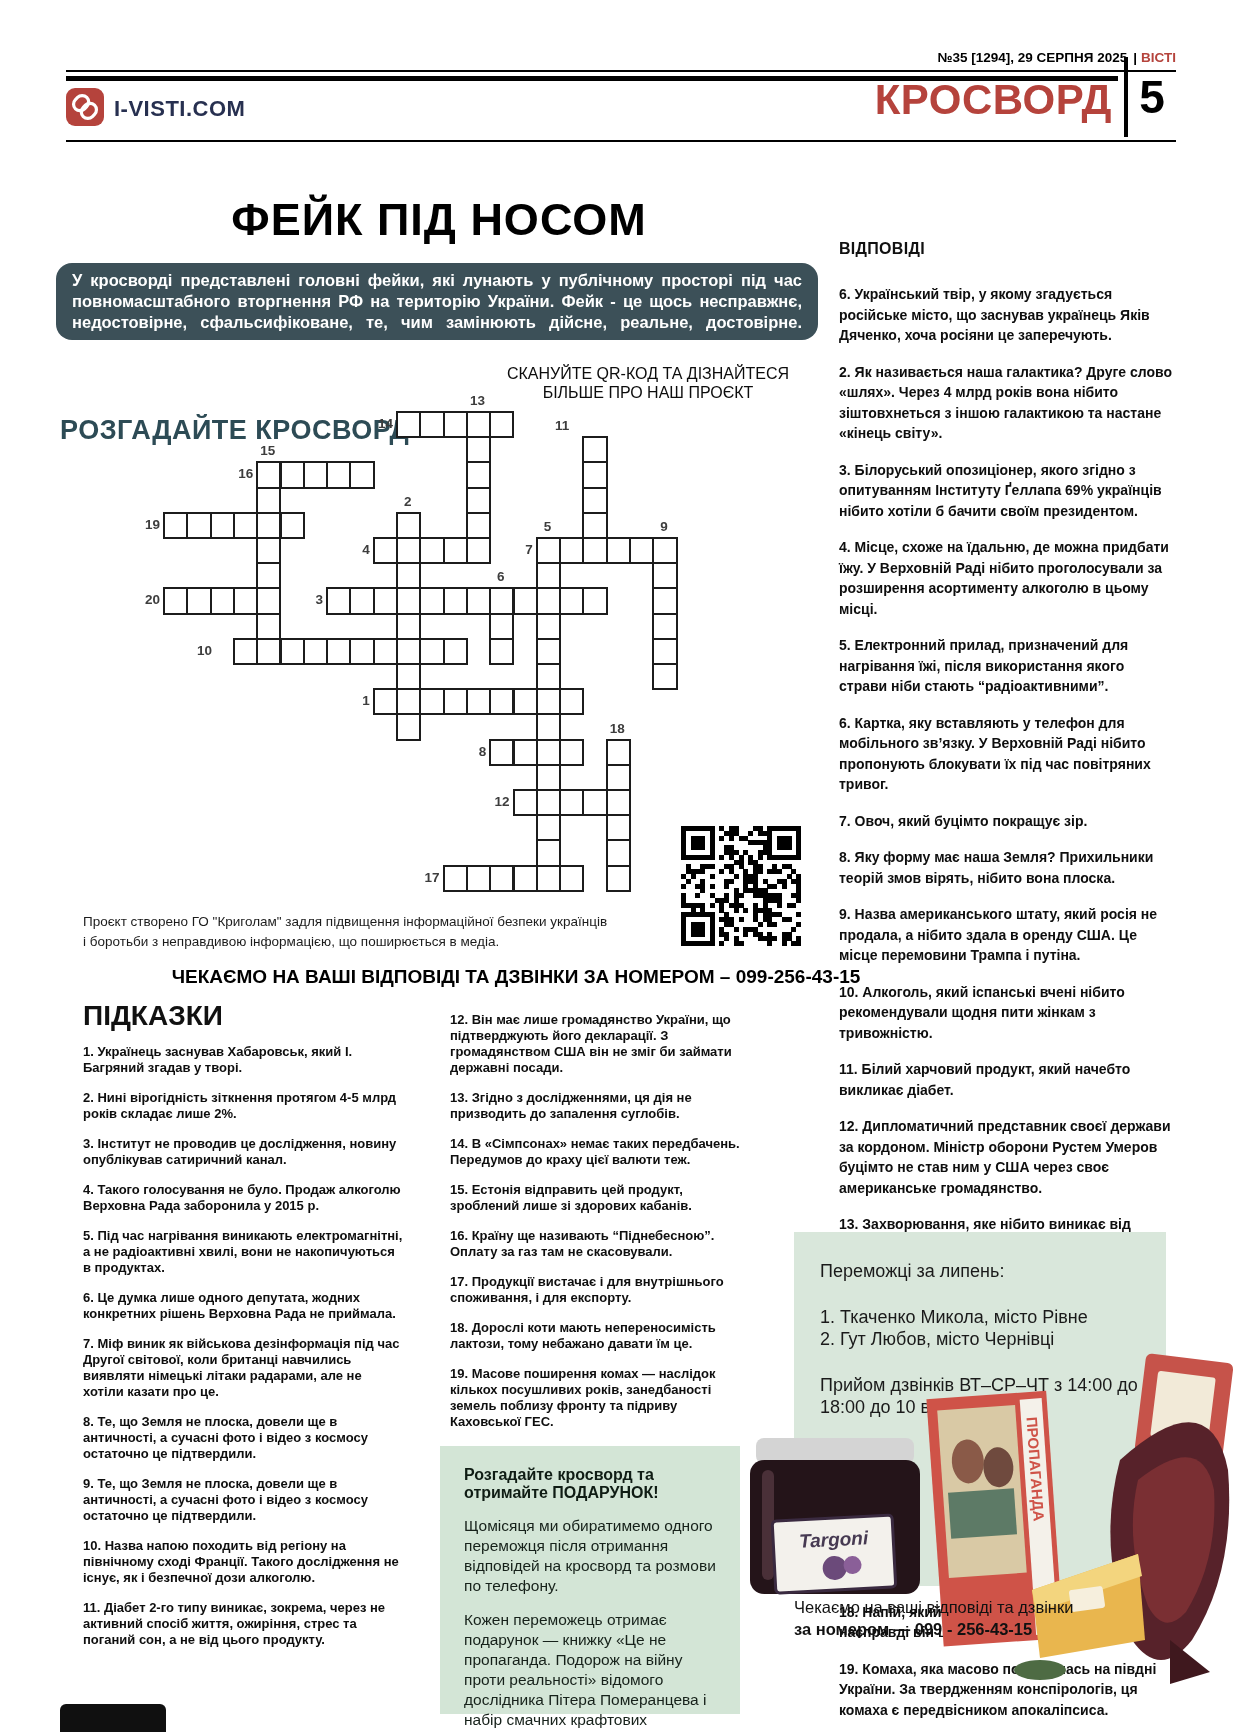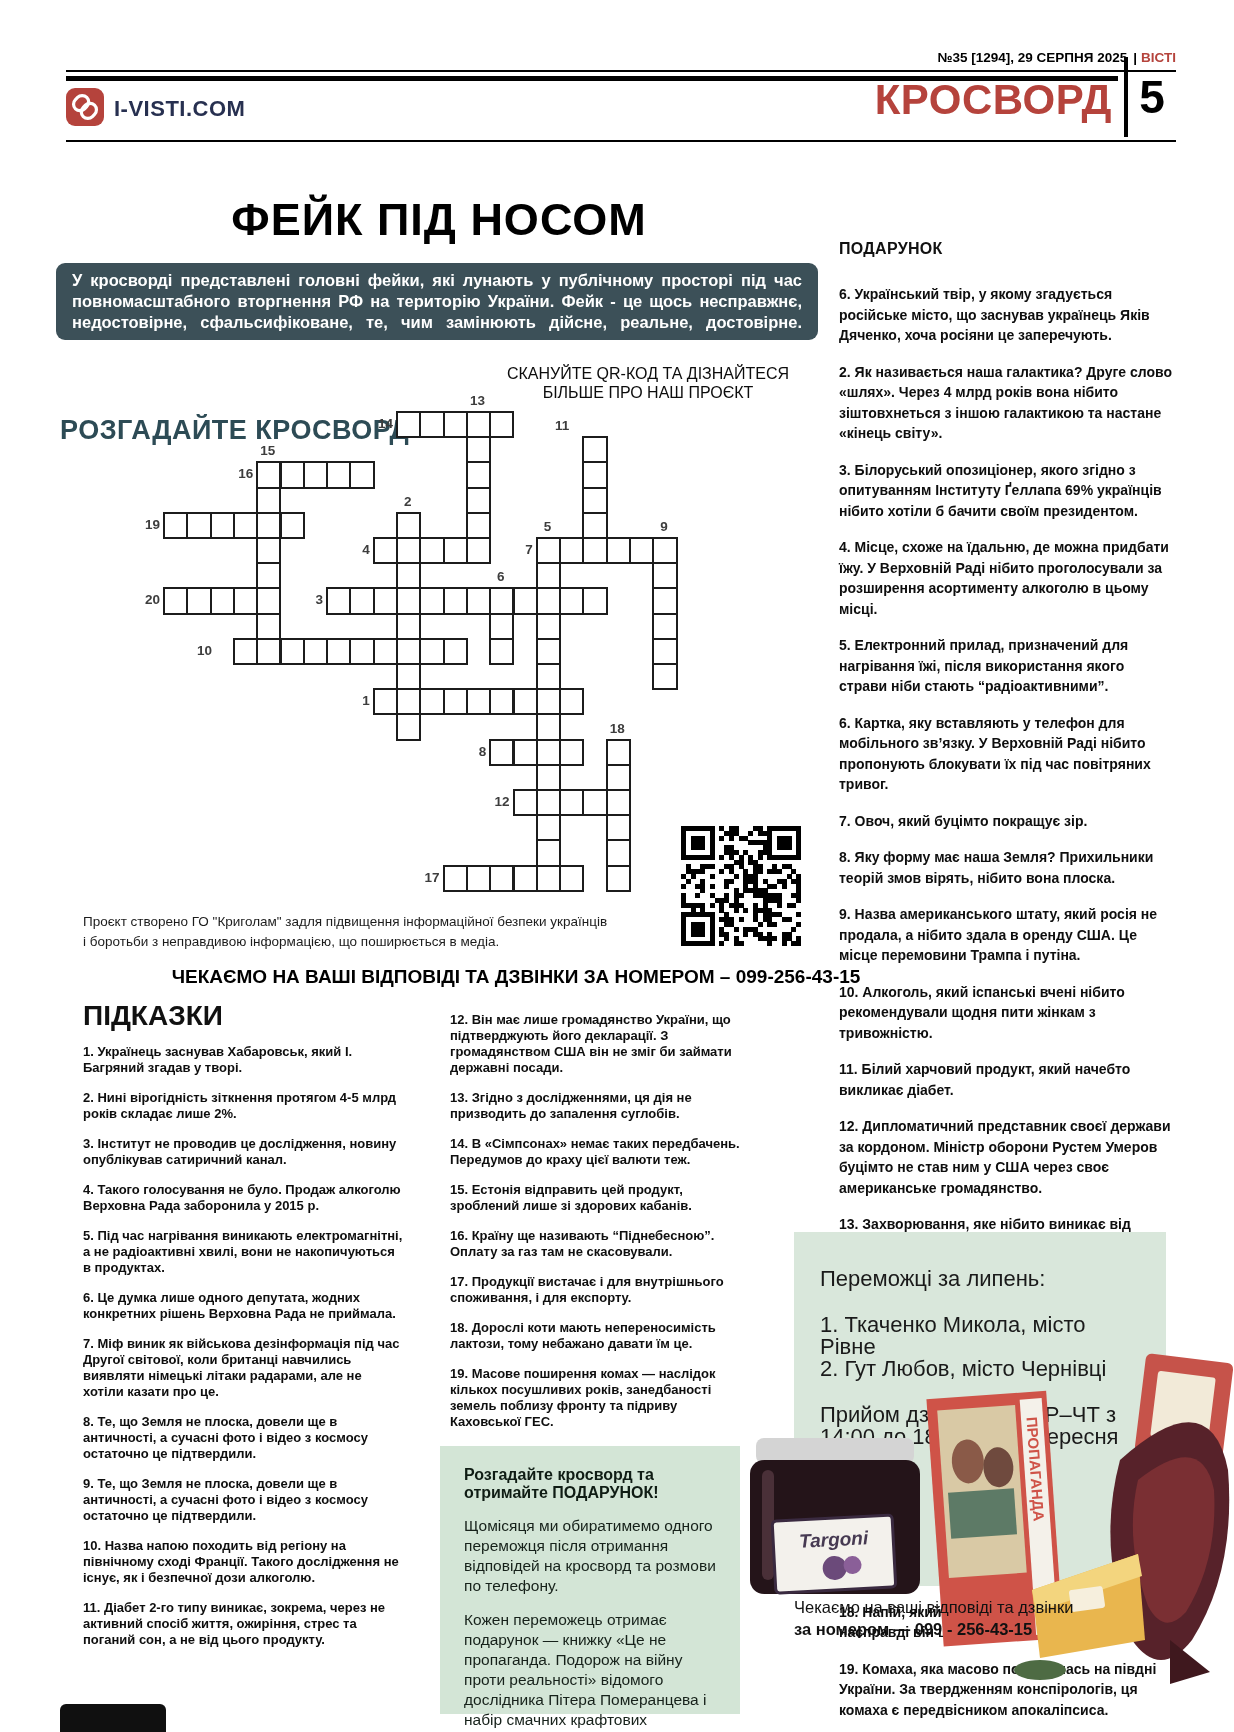--- a/index.html
+++ b/index.html
@@ -13,21 +13,21 @@
   #rule-top{left:66px;top:70px;width:1110px;height:2px;background:#000;}
   #rule-thick{left:66px;top:76px;width:1052px;height:5px;background:#000;}
   #rule-bottom{left:66px;top:140px;width:1110px;height:2px;background:#000;}
   #logo-box{left:66px;top:88px;width:38px;height:38px;border-radius:9px;background:#b5433c;}
   #site-name{left:114px;top:96px;font-size:22px;font-weight:bold;color:#273050;letter-spacing:.5px;}
   #section-title{left:700px;top:76px;width:412px;text-align:right;font-size:42px;font-weight:bold;color:#b5433c;letter-spacing:.5px;}
   #header-vbar{left:1124px;top:57px;width:4px;height:80px;background:#000;}
   #page-number{left:1128px;top:70px;width:48px;text-align:center;font-size:46px;font-weight:bold;color:#000;}
   
   #page-title{left:60px;top:194px;width:758px;text-align:center;font-size:45px;font-weight:bold;letter-spacing:1px;color:#000;}
-  #intro-box{left:56px;top:263px;width:762px;box-sizing:border-box;background:#3c5058;border-radius:9px;
+  #intro-box{left:56px;top:263px;width:762px;box-sizing:border-box;background:#3c5058;border-radius:16px;
              padding:7px 16px;color:#fff;font-size:16.5px;font-weight:bold;line-height:21px;
              text-align:justify;text-align-last:justify;}
   #solve-heading{left:60px;top:370px;font-size:27px;font-weight:bold;color:#2d4b55;letter-spacing:.5px;margin-top:45px;}
   #scan-text{right:416px;top:364px;width:340px;text-align:center;font-size:16px;font-weight:normal;line-height:19px;color:#0c0c0c;}
   
   #crossword{left:163px;top:411px;width:530px;height:490px;}
   .cw-cell{position:absolute;box-sizing:border-box;width:25.3px;height:27.2px;
            background:#fff;border:2px solid #1c1c1c;}
   .cw-num{position:absolute;font-size:13.5px;font-weight:bold;color:#3d3d3d;}
   
@@ -39,21 +39,21 @@
   .hint-col{font-size:13px;font-weight:bold;line-height:16px;color:#0e0e0e;}
   #hints-col1{left:83px;top:1044px;width:322px;}
   #hints-col2{left:450px;top:1012px;width:292px;}
   .hint-col .item{margin-bottom:14px;}
   
   #questions-col{left:839px;top:240px;width:337px;}
   #questions-heading{font-size:16px;font-weight:bold;margin-bottom:26px;letter-spacing:.3px;}
   .q-item{font-size:14px;font-weight:bold;line-height:20.5px;margin-bottom:16px;color:#0e0e0e;}
   
   #winners-box{left:794px;top:1232px;width:372px;height:354px;box-sizing:border-box;background:#d9e7db;
-               padding:36px 26px;font-size:22px;line-height:22px;color:#1a1a1a;}
+               padding:28px 26px;font-size:18px;line-height:22px;color:#1a1a1a;}
   #winners-title{margin-bottom:24px;}
   #winners-schedule{margin-top:24px;}
   #gift-box{left:440px;top:1446px;width:300px;height:268px;box-sizing:border-box;background:#d3e5d6;
             padding:20px 24px;color:#16211a;}
   #gift-title{font-size:16px;font-weight:bold;margin-bottom:14px;color:#0f1c14;}
   .gift-p{font-size:15.5px;line-height:20px;margin-bottom:14px;}
   #bottom-call{left:794px;top:1596px;width:300px;font-size:16.5px;line-height:22px;z-index:6;}
   #bottom-call .b{font-weight:bold;}
   #products{left:740px;top:1340px;width:494px;height:372px;z-index:4;pointer-events:none;}
   #footer-fragment{left:60px;top:1704px;width:106px;height:28px;background:#101010;border-radius:6px 6px 0 0;}
@@ -528,21 +528,21 @@
       <rect x="18" y="24" width="1.05" height="1.05"></rect>
       <rect x="21" y="24" width="1.05" height="1.05"></rect>
       <rect x="23" y="24" width="1.05" height="1.05"></rect>
       <rect x="24" y="24" width="1.05" height="1.05"></rect>
     </svg></div>
 
 <div class="abs" id="grid-caption">Проєкт створено ГО "Криголам" задля підвищення інформаційної безпеки українців і боротьби з неправдивою інформацією, що поширюється в медіа.</div>
 <div class="abs" id="call-line">ЧЕКАЄМО НА ВАШІ ВІДПОВІДІ ТА ДЗВІНКИ ЗА НОМЕРОМ – 099-256-43-15</div>
 
 <div class="abs" id="questions-col">
-  <div id="questions-heading">ПОДАРУНОК</div>
+  <div id="questions-heading">ВІДПОВІДІ</div>
   <div id="questions-list">
       <div class="q-item">6. Український твір, у якому згадується російське місто, що заснував українець Яків Дяченко, хоча росіяни це заперечують.</div>
       <div class="q-item">2. Як називається наша галактика? Друге слово «шлях». Через 4 млрд років вона нібито зіштовхнеться з іншою галактикою та настане «кінець світу».</div>
       <div class="q-item">3. Білоруський опозиціонер, якого згідно з опитуванням Інституту Ґеллапа 69% українців нібито хотіли б бачити своїм президентом.</div>
       <div class="q-item">4. Місце, схоже на їдальню, де можна придбати їжу. У Верховній Раді нібито проголосували за розширення асортименту алкоголю в цьому місці.</div>
       <div class="q-item">5. Електронний прилад, призначений для нагрівання їжі, після використання якого страви ніби стають “радіоактивними”.</div>
       <div class="q-item">6. Картка, яку вставляють у телефон для мобільного зв’язку. У Верховній Раді нібито пропонують блокувати їх під час повітряних тривог.</div>
       <div class="q-item">7. Овоч, який буцімто покращує зір.</div>
       <div class="q-item">8. Яку форму має наша Земля? Прихильники теорій змов вірять, нібито вона плоска.</div>
       <div class="q-item">9. Назва американського штату, який росія не продала, а нібито здала в оренду США. Це місце перемовини Трампа і путіна.</div>

